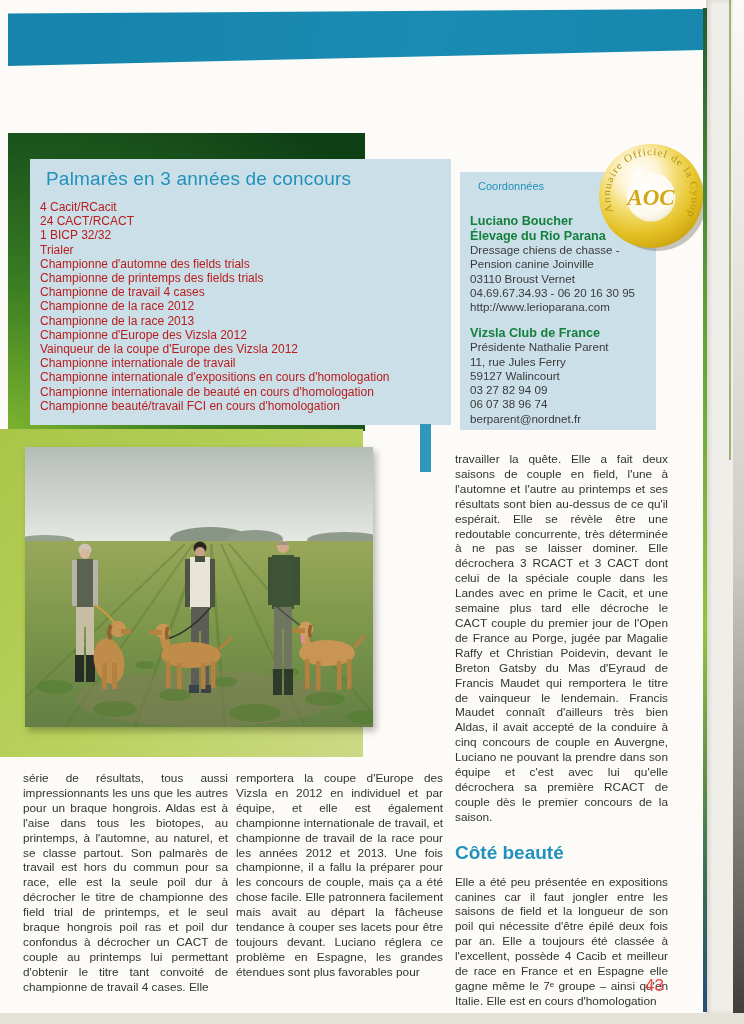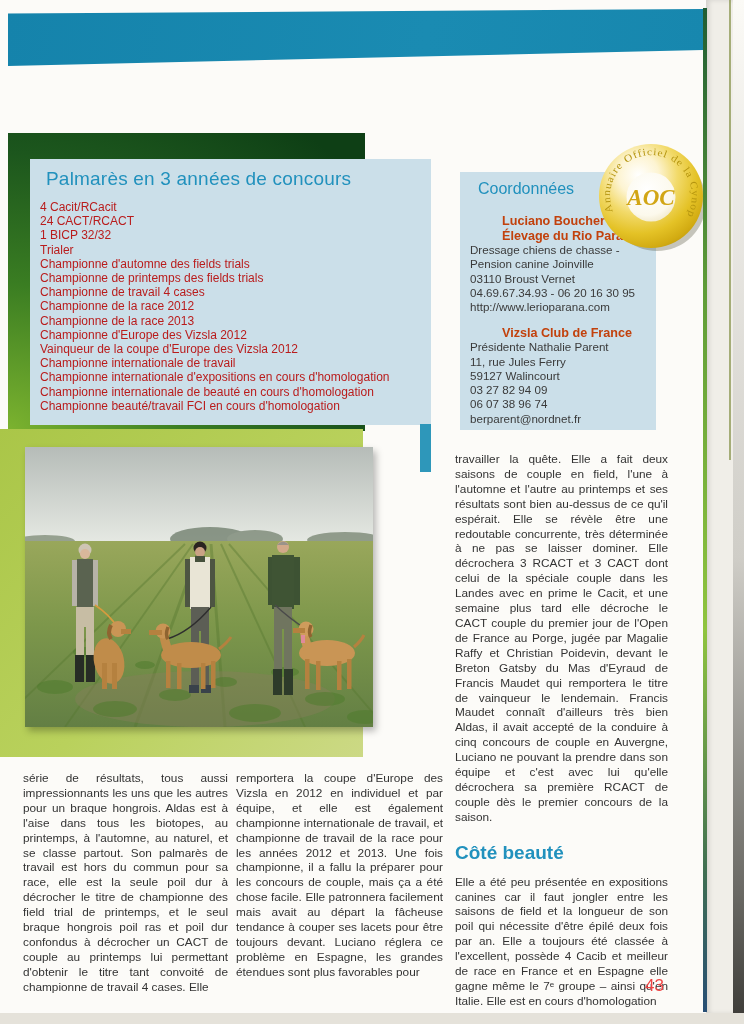--- a/index.html
+++ b/index.html
@@ -18,31 +18,31 @@
   .edge-line{position:absolute;left:703px;top:8px;width:4px;height:1004px;
              background:linear-gradient(#1f5c33 0%,#5f9c38 28%,#8fc43f 62%,#3f6e52 86%,#274e74 100%);}
   .edge-grey{position:absolute;left:733px;top:0;width:11px;height:1014px;
              background:linear-gradient(#fbfaf6,#cfcdc7 55%,#6a6964 88%,#3f3e3a);}
   .edge-olive{position:absolute;left:729px;top:0;width:2px;height:460px;background:#7d8a3c;opacity:.65;}
   .scanner-strip{position:absolute;left:0;top:1013px;width:744px;height:11px;background:#e5e2da;}
 
   
   .green-box{position:absolute;left:8px;top:133px;width:357px;height:298px;
              background:radial-gradient(130% 130% at 0% 100%,#7cb32f 0%,#3a7d22 38%,#1c561d 72%,#0e3f15 100%);}
-  .blue-box{position:absolute;left:30px;top:159px;width:401px;height:266px;background:#cbdfe9;}
+  .blue-box{position:absolute;left:30px;top:159px;width:401px;height:266px;background:#cbdfe9;padding-left:20px;}
   .palmares-title{position:absolute;left:16px;top:9px;font-size:19px;color:#2191bd;letter-spacing:.2px;}
   .palmares-list{position:absolute;left:10px;top:41px;width:385px;font-size:12px;color:#b91c1c;}
   .palmares-list span{display:block;line-height:14.2px;white-space:nowrap;}
 
   
   .coord-box{position:absolute;left:460px;top:172px;width:196px;height:258px;background:#cbdfe9;}
-  .coord-title{position:absolute;left:18px;top:8px;font-size:16px;color:#2191bd;}
+  .coord-title{position:absolute;left:18px;top:8px;font-size:11px;color:#2191bd;}
   .coord-body{position:absolute;left:10px;top:42px;width:182px;font-size:11.6px;color:#3a3a3a;}
   .coord-block{margin-bottom:11px;}
-  .coord-block .bold span{display:block;font-weight:bold;font-size:12.6px;color:#c2410c;line-height:14.6px;margin-left:32px;}
+  .coord-block .bold span{display:block;font-weight:bold;font-size:12.6px;color:#15803d;line-height:14.6px;}
   .coord-block .reg span{display:block;line-height:14.3px;}
 
   
   .badge{position:absolute;left:596px;top:140px;width:112px;height:112px;}
 
   
   .lime-box{position:absolute;left:0;top:429px;width:363px;height:328px;
             background:linear-gradient(135deg,#aac648 0%,#b9d15c 55%,#ccd985 100%);}
   .photo{position:absolute;left:25px;top:447px;width:348px;height:280px;
          box-shadow:3px 4px 7px rgba(0,0,0,.28);}

